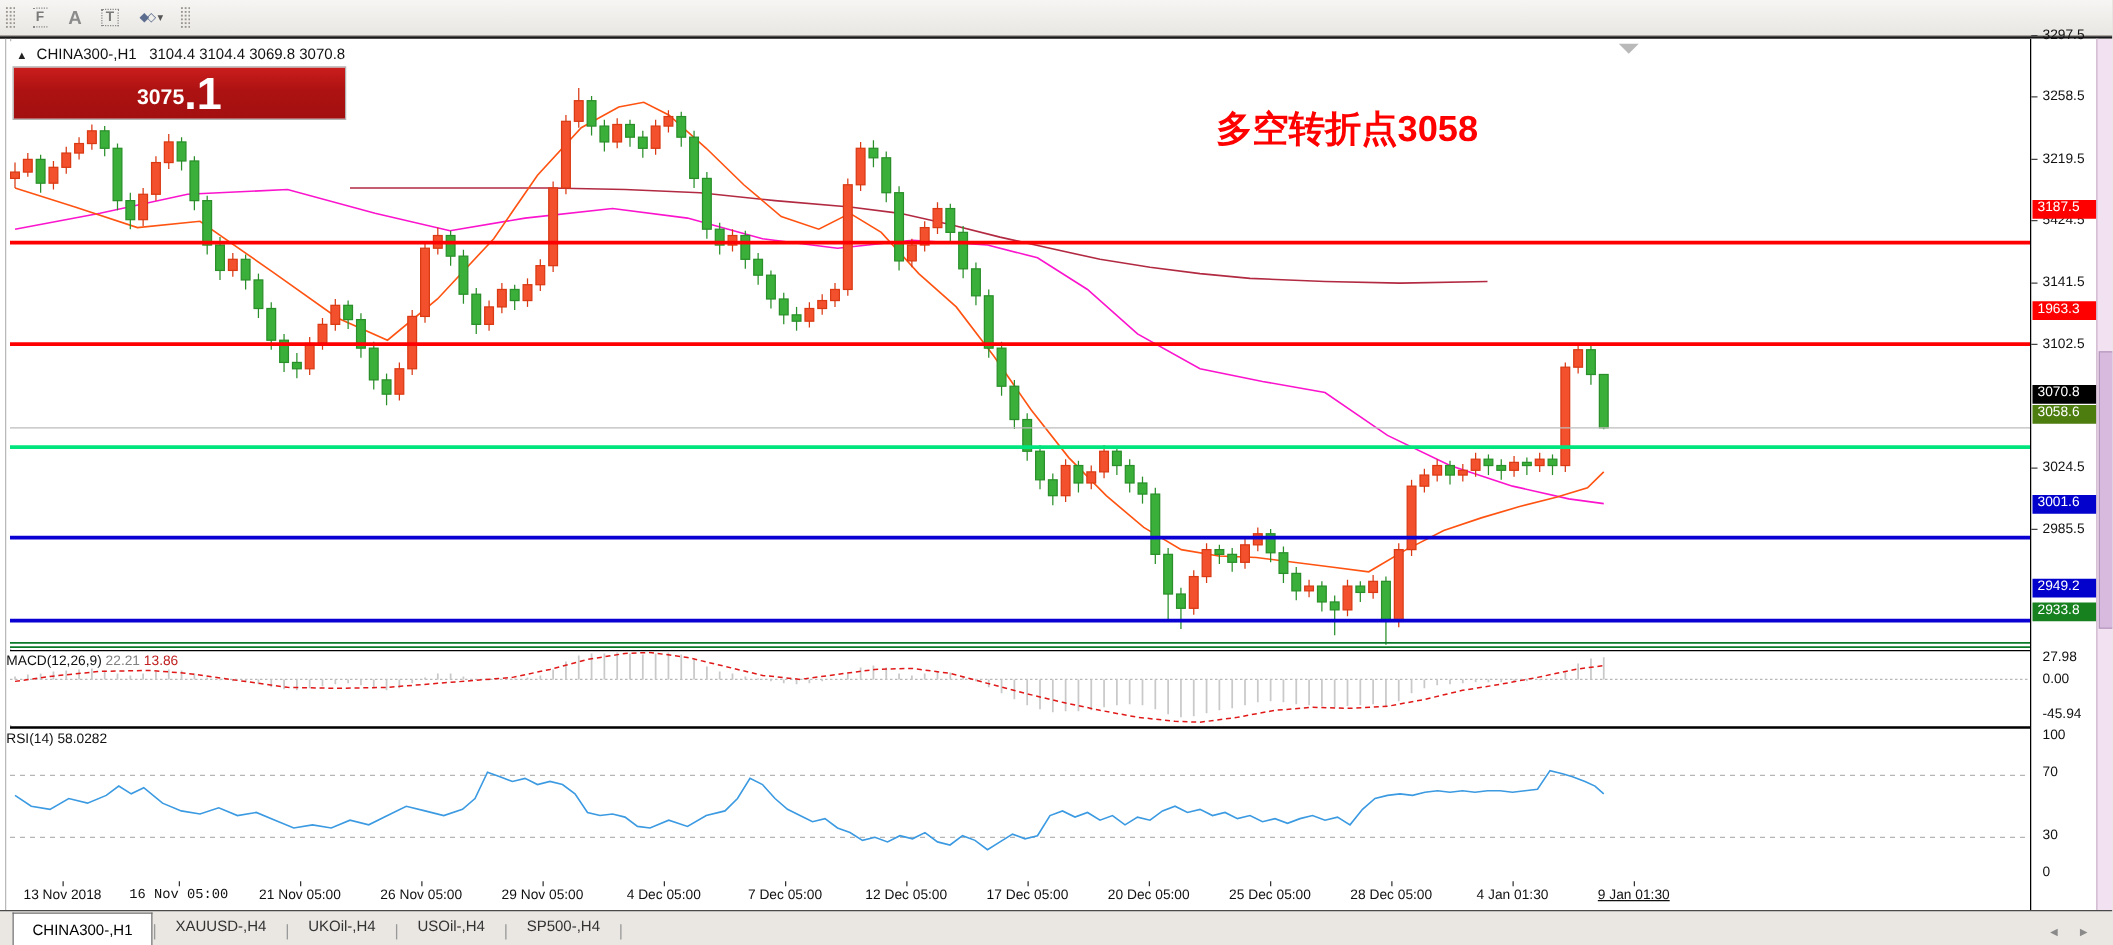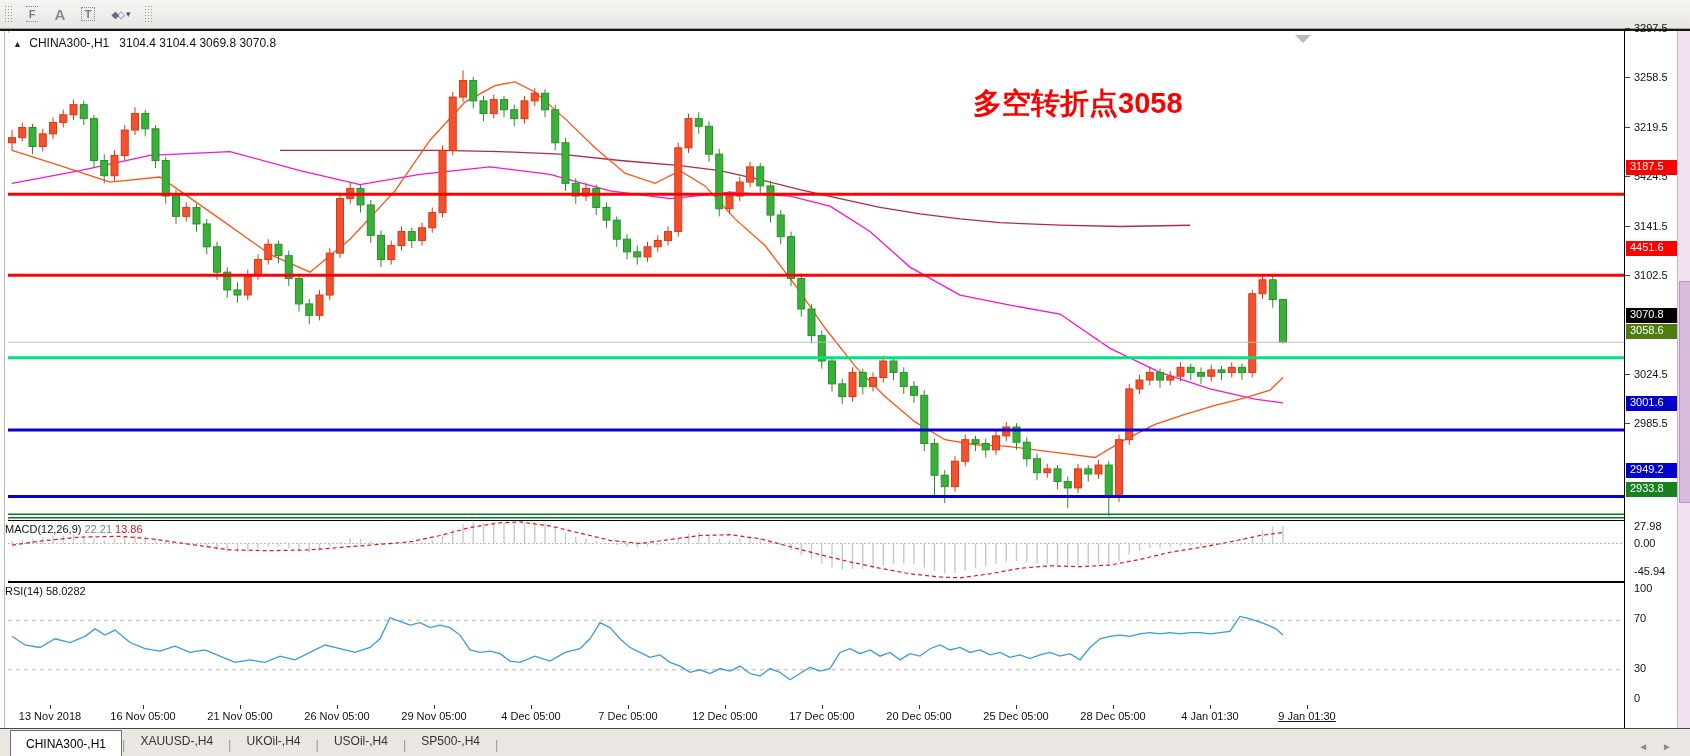--- a/index.html
+++ b/index.html
@@ -497,20 +497,24 @@
     <div class="chart-header">
       <span class="tri">▲</span>
       <span>CHINA300-,H1</span>&nbsp;&nbsp;
       <span>3104.4 3104.4 3069.8 3070.8</span>
     </div>
 
     <div class="shift-marker"></div>
 
     <div class="trade-panel">
       <div class="tp-row2">
+        <div class="tp-price">
+          <span class="pm">3075</span>
+          <span class="pf">.1</span>
+        </div>
       </div>
     </div>
 
     <div class="annotation">多空转折点3058</div>
 
     <div class="ind-label" style="top:492px;">
       <span>MACD(12,26,9)</span>
       <span class="v1">22.21</span>
       <span class="v2">13.86</span>
     </div>
@@ -527,21 +531,21 @@
         <div class="ptick" style="top: 139.018px;">5424.5</div>
         <div class="pdash" style="top: 194.509px;"></div>
         <div class="ptick" style="top: 188.509px;">3141.5</div>
         <div class="pdash" style="top: 244px;"></div>
         <div class="ptick" style="top: 238px;">3102.5</div>
         <div class="pdash" style="top: 342.982px;"></div>
         <div class="ptick" style="top: 336.982px;">3024.5</div>
         <div class="pdash" style="top: 392.473px;"></div>
         <div class="ptick" style="top: 386.473px;">2985.5</div>
         <div class="badge" style="top: 129.135px; background: rgb(254, 0, 0);">3187.5</div>
-        <div class="badge" style="top: 210.351px; background: rgb(254, 0, 0);">4451.6</div>
+        <div class="badge" style="top: 210.351px; background: rgb(254, 0, 0);">1963.3</div>
         <div class="badge" style="top: 277.227px; background: rgb(0, 0, 0);">3070.8</div>
         <div class="badge" style="top: 292.709px; background: #4d7c0f;">3058.6</div>
         <div class="badge" style="top: 365.042px; background: rgb(2, 2, 204);">3001.6</div>
         <div class="badge" style="top: 431.538px; background: rgb(2, 2, 204);">2949.2</div>
         <div class="badge" style="top: 451.08px; background: rgb(23, 128, 31);">2933.8</div>
         <div class="itick" style="top: 489px;">27.98</div>
         <div class="itick" style="top: 505.5px;">0.00</div>
         <div class="itick" style="top: 534px;">-45.94</div>
         <div class="itick" style="top: 551px;">100</div>
         <div class="itick" style="top: 581.2px;">70</div>
@@ -549,21 +553,21 @@
         <div class="itick" style="top: 661px;">0</div>
       </div>
     <div class="vscroll">
         <div class="vthumb"></div>
       </div>
 
     <div class="time-axis" id="time-axis">
         <div class="ttick" style="left: 42px;"></div>
         <div class="tlabel" style="left: 42px;">13 Nov 2018</div>
         <div class="ttick" style="left: 135px;"></div>
-        <div class="tlabel" style="left: 135px;">16 Nov 05:00</div>
+        <div class="tlabel" style="left: 135px; font-family: Liberation Mono, monospace;">16 Nov 05:00</div>
         <div class="ttick" style="left: 232px;"></div>
         <div class="tlabel" style="left: 232px;">21 Nov 05:00</div>
         <div class="ttick" style="left: 329px;"></div>
         <div class="tlabel" style="left: 329px;">26 Nov 05:00</div>
         <div class="ttick" style="left: 426px;"></div>
         <div class="tlabel" style="left: 426px;">29 Nov 05:00</div>
         <div class="ttick" style="left: 523px;"></div>
         <div class="tlabel" style="left: 523px;">4 Dec 05:00</div>
         <div class="ttick" style="left: 620px;"></div>
         <div class="tlabel" style="left: 620px;">7 Dec 05:00</div>

